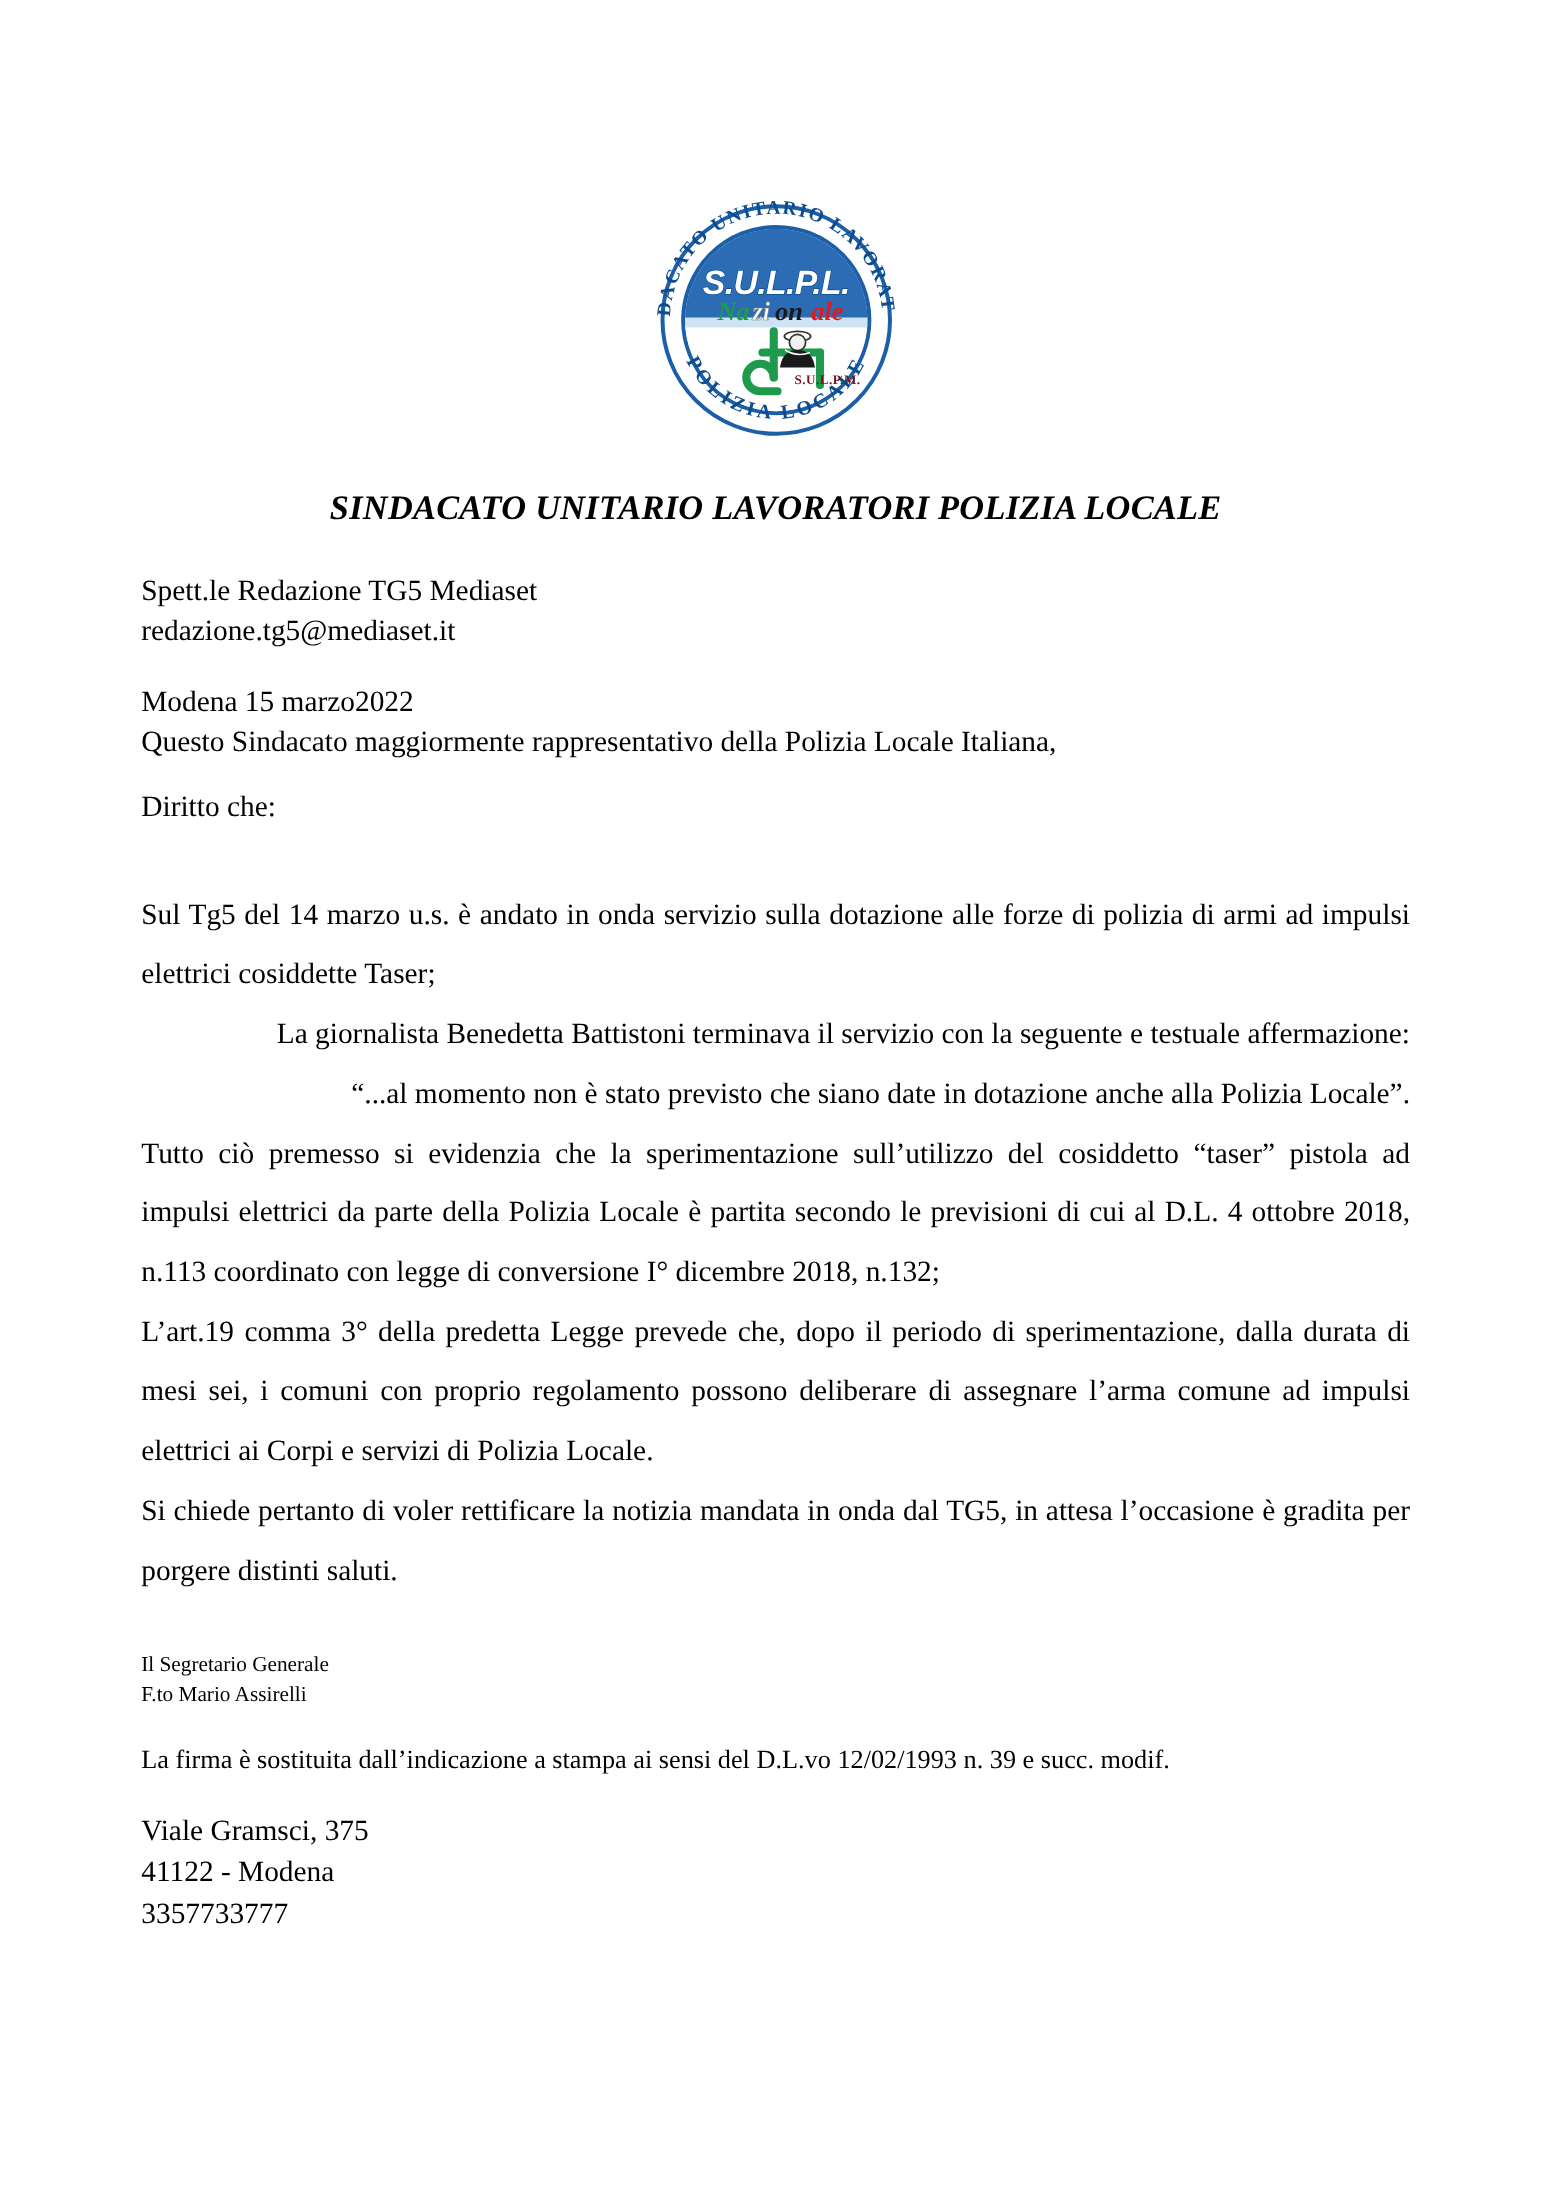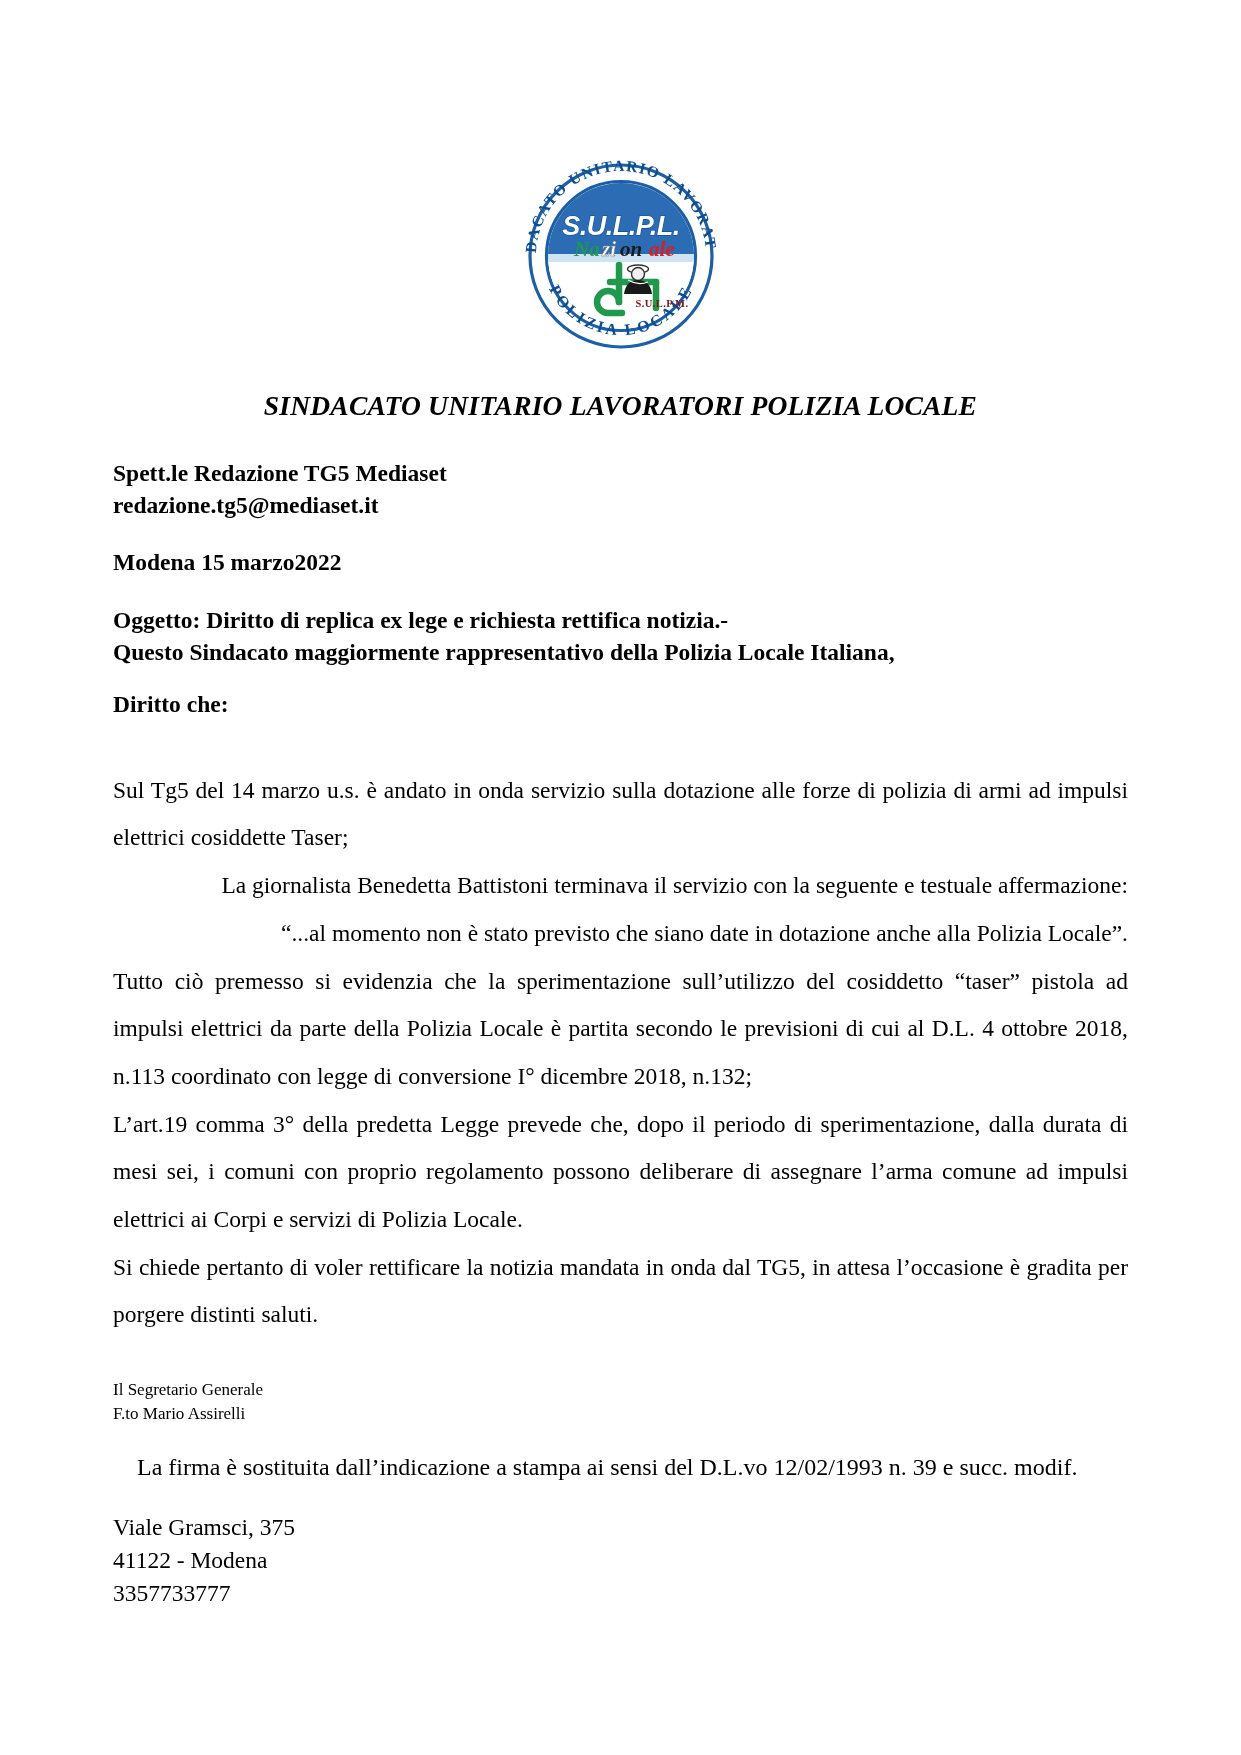--- a/index.html
+++ b/index.html
@@ -42,21 +42,21 @@
     text-align: center;
     font-weight: bold;
     font-style: italic;
     font-size: 27.5px;
     letter-spacing: 0.2px;
     white-space: nowrap;
   }
 
   
   .bold-block {
-    font-weight: bold;
+    font-weight: normal;
     font-size: 23.5px;
     line-height: 1.36;
   }
   .recipient { margin-top: 36px; }
   .recipient div { white-space: nowrap; }
   .date-line { margin-top: 25px; }
   .subject-line { margin-top: 26px; }
   .statement-line { }
   .premise-line { margin-top: 20px; }
 
@@ -78,23 +78,22 @@
   
   .signature {
     margin-top: 39px;
     font-size: 17px;
     line-height: 1.38;
   }
   .signature div { white-space: nowrap; }
 
   .disclaimer {
     margin-top: 26px;
-    font-size: 24px;
+    font-size: 21px;
     line-height: 1.4;
-    margin-left: 24px;
   }
 
   .address {
     margin-top: 26px;
     font-size: 23.5px;
     line-height: 1.42;
   }
   .address div { white-space: nowrap; }
 </style>
 </head>
@@ -160,21 +159,20 @@
 
   <div class="doc-title">SINDACATO UNITARIO LAVORATORI POLIZIA LOCALE</div>
 
   <div class="bold-block recipient">
     <div>Spett.le Redazione TG5 Mediaset</div>
     <div>redazione.tg5@mediaset.it</div>
   </div>
 
   <div class="bold-block date-line">Modena 15 marzo2022</div>
 
-  <div class="bold-block subject-line">Oggetto: Diritto di replica ex lege e richiesta rettifica notizia.-</div>
 
   <div class="bold-block statement-line">Questo Sindacato maggiormente rappresentativo della Polizia Locale Italiana,</div>
   <div class="bold-block premise-line">Diritto che:</div>
 
   <div class="body-block">
     <p>Sul Tg5 del 14 marzo u.s. è andato in onda servizio sulla dotazione alle forze di polizia di armi ad impulsi elettrici cosiddette Taser;</p>
     <p class="nojust">La giornalista Benedetta Battistoni terminava il servizio con la seguente e testuale affermazione:</p>
     <p class="nojust quote-line">“...al momento non è stato previsto che siano date in dotazione anche alla Polizia Locale”.</p>
     <p>Tutto ciò premesso si evidenzia che la sperimentazione sull’utilizzo del cosiddetto “taser” pistola ad impulsi elettrici da parte della Polizia Locale è partita secondo le previsioni di cui al D.L. 4 ottobre 2018, n.113 coordinato con legge di conversione I° dicembre 2018, n.132;</p>
     <p>L’art.19 comma 3° della predetta Legge prevede che, dopo il periodo di sperimentazione, dalla durata di mesi sei, i comuni con proprio regolamento possono deliberare di assegnare l’arma comune ad impulsi elettrici ai Corpi e servizi di Polizia Locale.</p>

